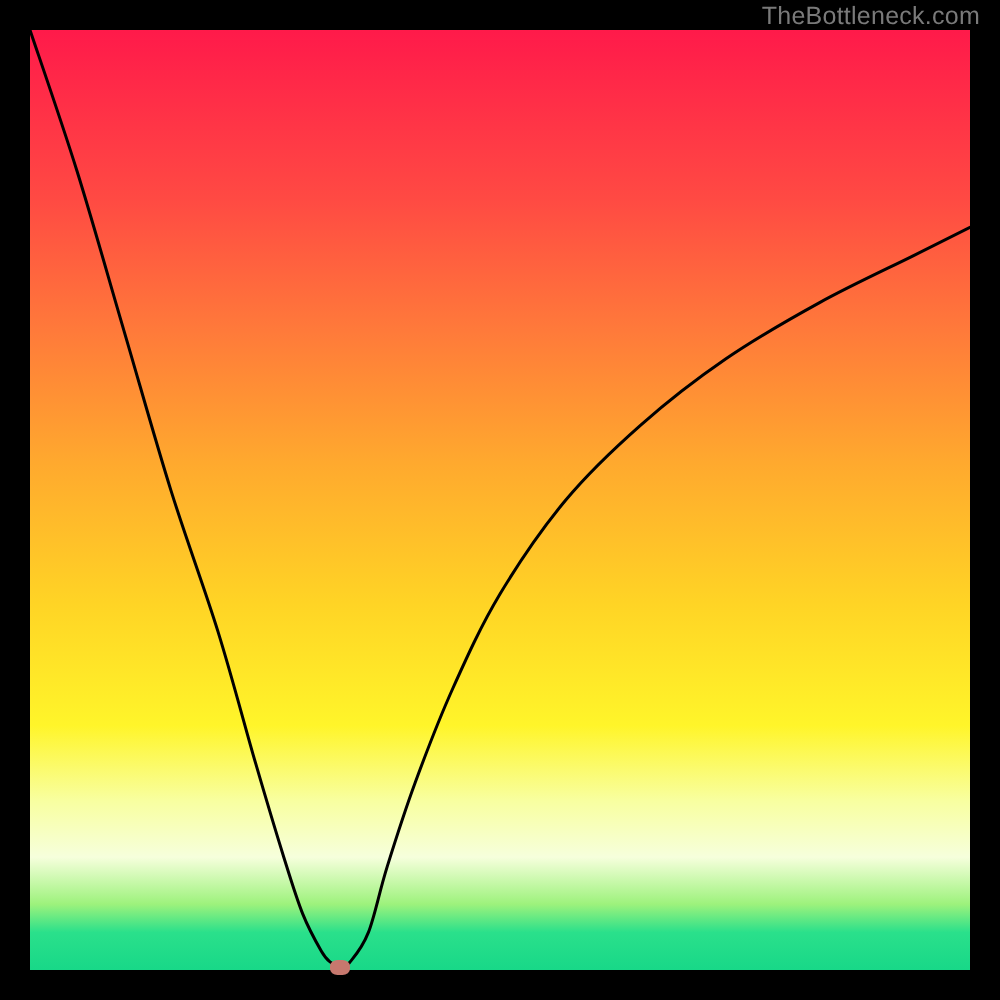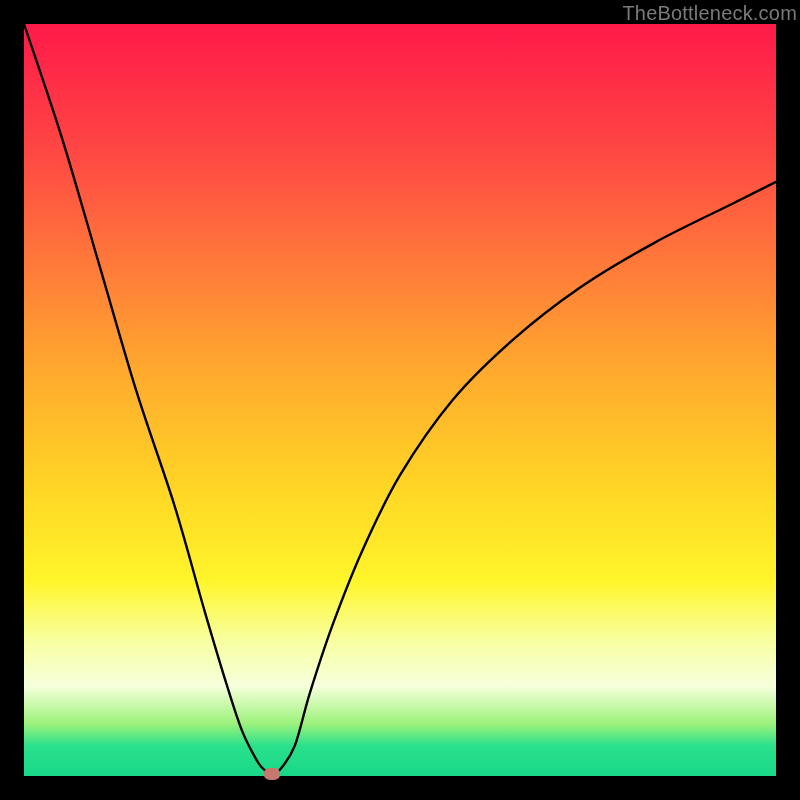--- a/index.html
+++ b/index.html
@@ -34,21 +34,21 @@
       #f8ffa0 82%,
       #f6ffdc 88%,
       #9df27c 93%,
       #2ae08b 96%,
       #18d888 100%
     );
   }
   .watermark {
     position: absolute;
     top: 2px;
-    right: 3px;
+    right: 16px;
     font-size: 20px;
     font-weight: 500;
     color: #7a7a7a;
     letter-spacing: 0.2px;
     user-select: none;
   }
   svg.curve {
     position: absolute;
     left: 0; top: 0;
     width: 100%;

